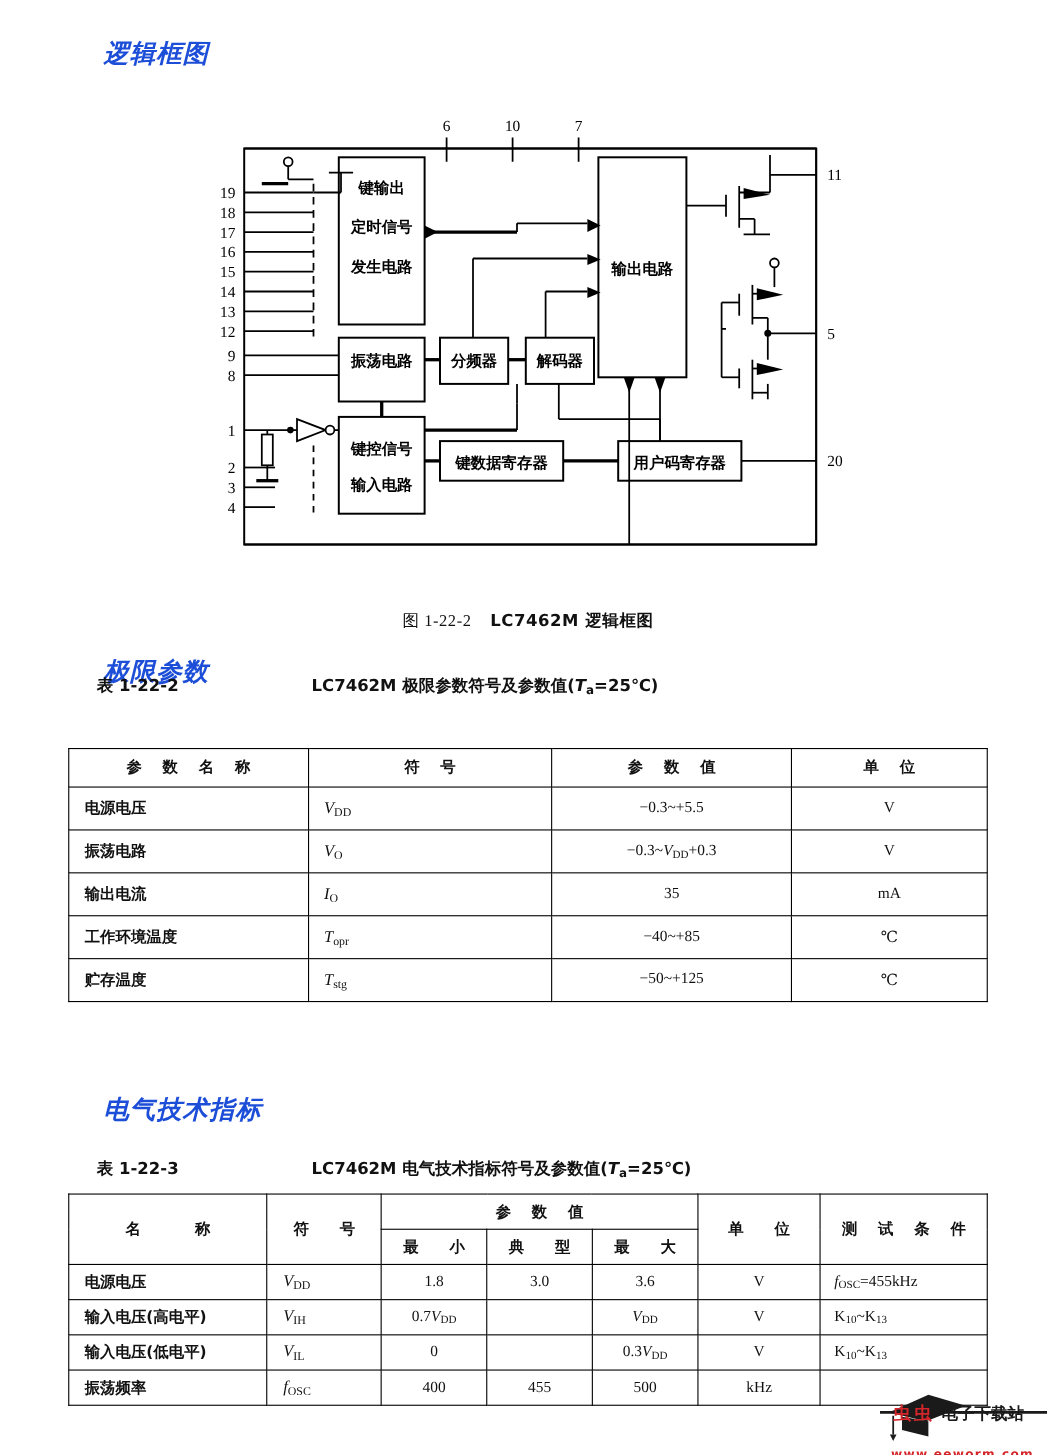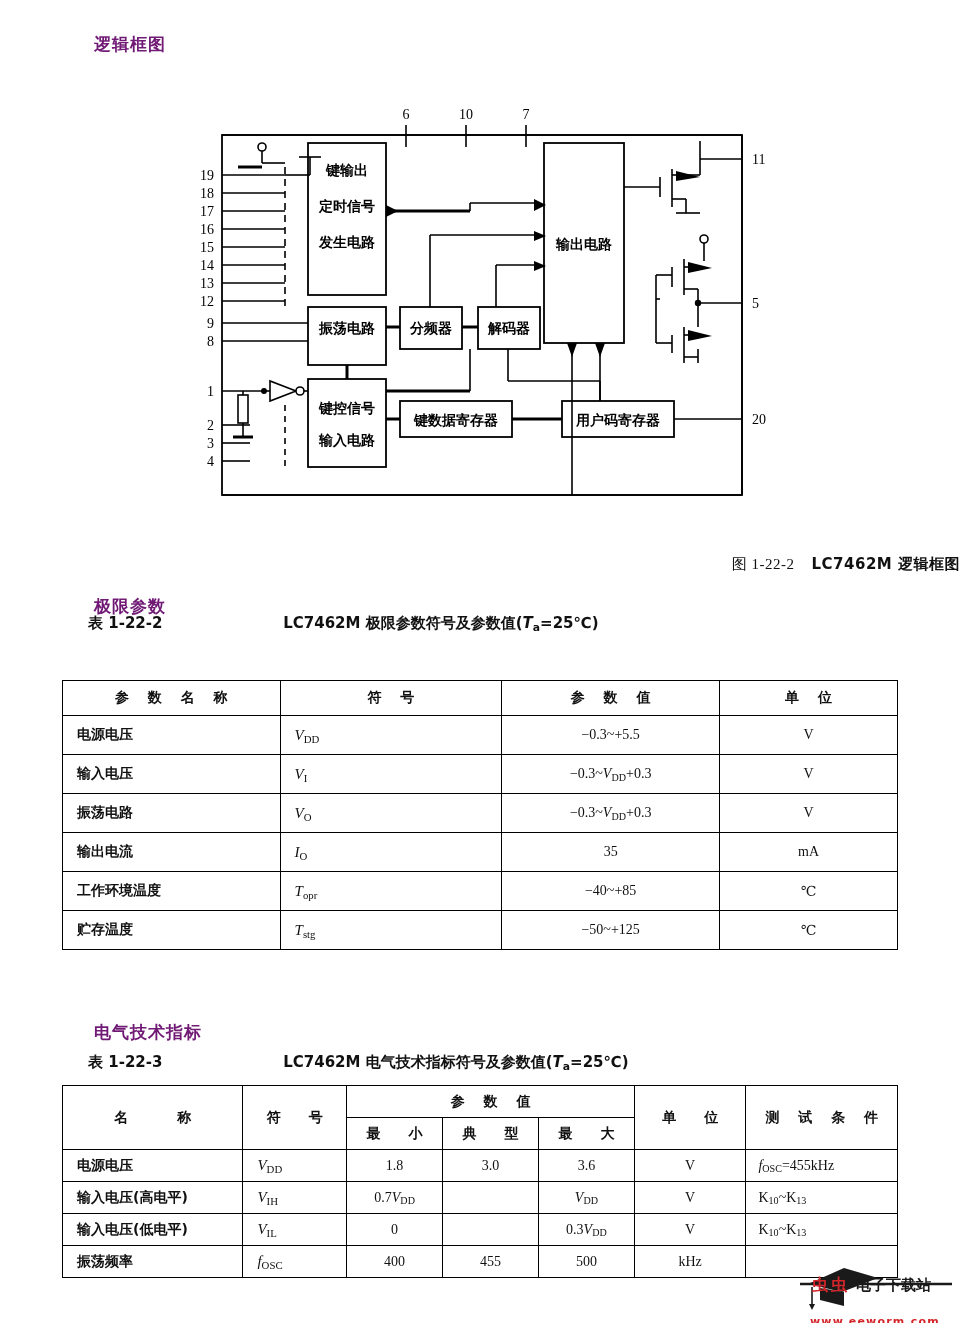--- a/index.html
+++ b/index.html
@@ -19,39 +19,40 @@
   .page {
     position: absolute;
     inset: 0;
   }
 
   
   .section-heading {
     position: absolute;
     font-family: "DejaVu Sans", "Liberation Sans", sans-serif;
     font-weight: bold;
-    font-size: 17px;
+    font-size: 23px;
     letter-spacing: 1px;
-    color: #701a75;
+    color: #1d4ed8;
+    font-style: italic;
   }
   #heading-logic { left: 94px; top: 33px; }
   #heading-limits { left: 94px; top: 595px; }
-  #heading-electrical { left: 94px; top: 1021px; }
+  #heading-electrical { left: 94px; top: 993px; }
 
   
   #figure-block {
     position: absolute;
     left: 0; top: 95px;
     width: 960px; height: 430px;
   }
   #figure-caption {
     position: absolute;
     left: 0; top: 555px;
     width: 960px;
-    text-align: right;
+    text-align: center;
     font-size: 15px;
     letter-spacing: 0.5px;
   }
   #figure-caption .cap-cn {
     font-family: "DejaVu Sans", "Liberation Sans", sans-serif;
     font-weight: bold;
   }
 
   
   .table-caption {
@@ -376,26 +377,20 @@
       <td class="hdr" style="width:218px">参 数 值</td>
       <td class="hdr" style="width:178px">单 位</td>
     </tr>
     <tr>
       <td class="cn">电源电压</td>
       <td class="sym"><span class="ital">V</span><span class="sub">DD</span></td>
       <td class="val">−0.3~+5.5</td>
       <td class="val">V</td>
     </tr>
     <tr>
-      <td class="cn">输入电压</td>
-      <td class="sym"><span class="ital">V</span><span class="sub">I</span></td>
-      <td class="val">−0.3~<span class="ital">V</span><span class="sub">DD</span>+0.3</td>
-      <td class="val">V</td>
-    </tr>
-    <tr>
       <td class="cn">振荡电路</td>
       <td class="sym"><span class="ital">V</span><span class="sub">O</span></td>
       <td class="val">−0.3~<span class="ital">V</span><span class="sub">DD</span>+0.3</td>
       <td class="val">V</td>
     </tr>
     <tr>
       <td class="cn">输出电流</td>
       <td class="sym"><span class="ital">I</span><span class="sub">O</span></td>
       <td class="val">35</td>
       <td class="val">mA</td>

